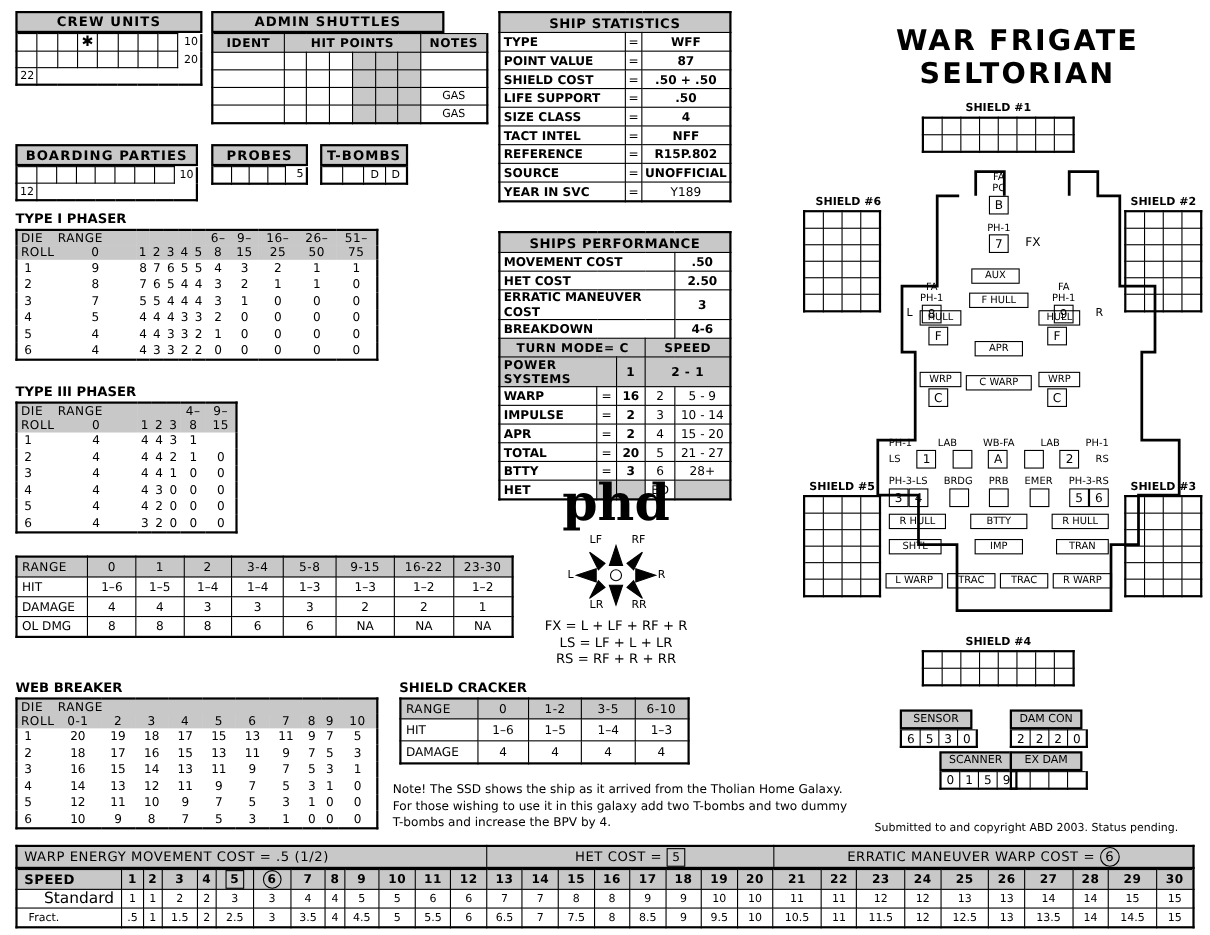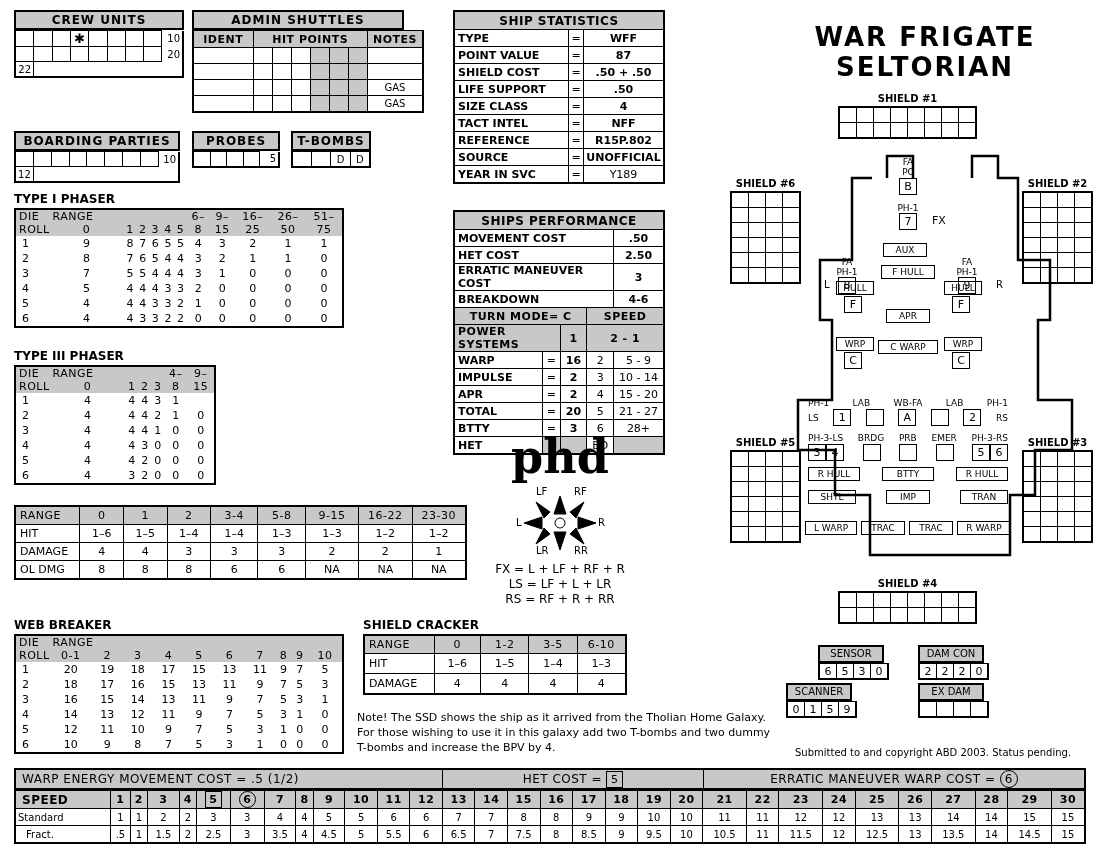--- a/index.html
+++ b/index.html
@@ -68,21 +68,21 @@
           <td style="border:none;"></td>
           <td style="border:none;"></td>
           <td style="border:none;"></td>
     </tr>
   </tbody>
     </table>
 </div>
 
 <div class="abs" style="left:192px;top:10px;width:212px;">
   <div class="title-box" style="height:16px;line-height:16px;font-size:12px;">ADMIN SHUTTLES</div>
-  <table class="thick" style="border-top:none;width:232px;">
+  <table class="thick" style="border-top:none;width:252px;">
     <tbody>
         <tr>
       <td class="hdr" style="width:52px;height:16px;font-size:11px;">IDENT</td>
       <td class="hdr" colspan="6" style="height:16px;font-size:11px;">HIT POINTS</td>
       <td class="hdr" style="width:48px;height:16px;font-size:11px;">NOTES</td>
     </tr>
     <tr class="boxrow">
           <td style="height:15px;"></td>
           <td></td>
           <td></td>
@@ -763,21 +763,21 @@
           <td></td>
           <td></td>
           <td></td>
           <td></td>
         </tr>
   </tbody>
     </table>
 </div>
 
 <div class="abs" style="left:730px;top:178px;">
-  <div style="text-align:center;font-size:10px;font-weight:bold;">SHIELD #6</div>
+  <div style="text-align:right;font-size:10px;font-weight:bold;">SHIELD #6</div>
   <table class="thick" style="margin-top:2px;">
     <tbody>
         <tr class="boxrow">
           <td></td>
           <td></td>
           <td></td>
           <td></td>
         </tr>
     <tr class="boxrow">
           <td></td>
@@ -1090,21 +1090,21 @@
     <tbody>
         <tr class="boxrow">
           <td>6</td>
           <td>5</td>
           <td>3</td>
           <td>0</td>
         </tr>
   </tbody>
     </table>
 </div>
-<div class="abs" style="left:786px;top:683px;">
+<div class="abs" style="left:854px;top:683px;">
   <div class="hexbox" style="width:62px;height:14px;line-height:14px;text-align:center;font-size:10px;background:#c8c8c8;">SCANNER</div>
   <table class="thick" style="border-top:none;">
     <tbody>
         <tr class="boxrow">
           <td>0</td>
           <td>1</td>
           <td>5</td>
           <td>9</td>
         </tr>
   </tbody>
@@ -1184,21 +1184,21 @@
       <td class="hdr">23</td>
       <td class="hdr">24</td>
       <td class="hdr">25</td>
       <td class="hdr">26</td>
       <td class="hdr">27</td>
       <td class="hdr">28</td>
       <td class="hdr">29</td>
       <td class="hdr">30</td>
     </tr>
     <tr>
-      <td style="text-align:left;padding-left:2px;height:16px;font-size:10px;">Standard</td>
+      <td style="text-align:left;padding-left:24px;height:16px;font-size:14px;">Standard</td>
       <td class="small">1</td>
           <td class="small">1</td>
           <td class="small">2</td>
           <td class="small">2</td>
           <td class="small">3</td>
           <td class="small">3</td>
           <td class="small">4</td>
           <td class="small">4</td>
           <td class="small">5</td>
           <td class="small">5</td>

